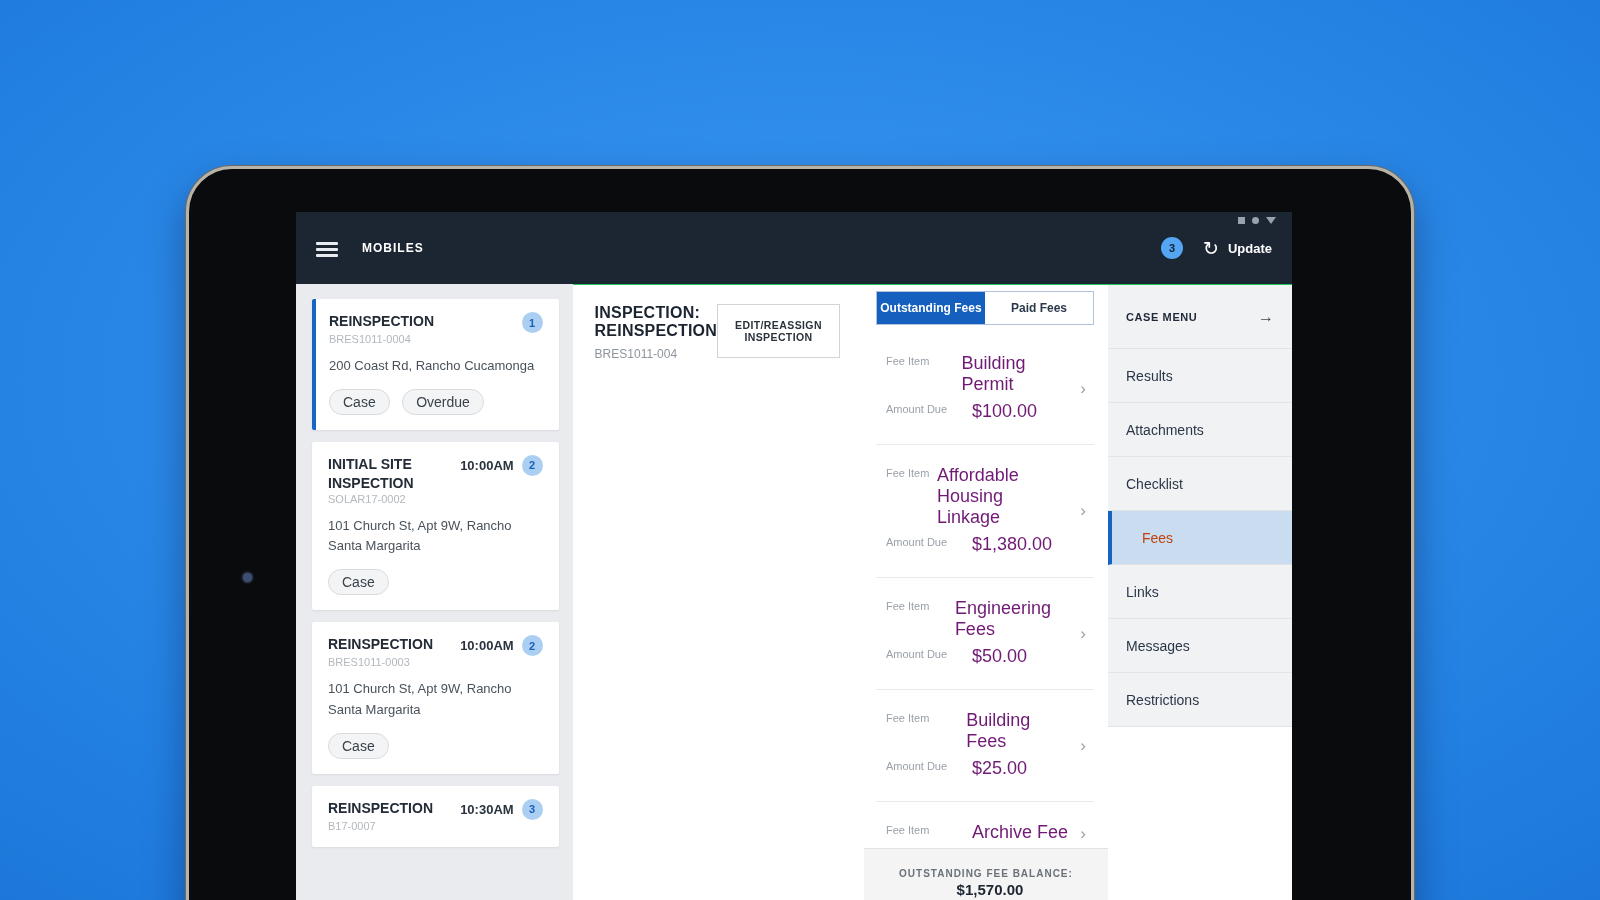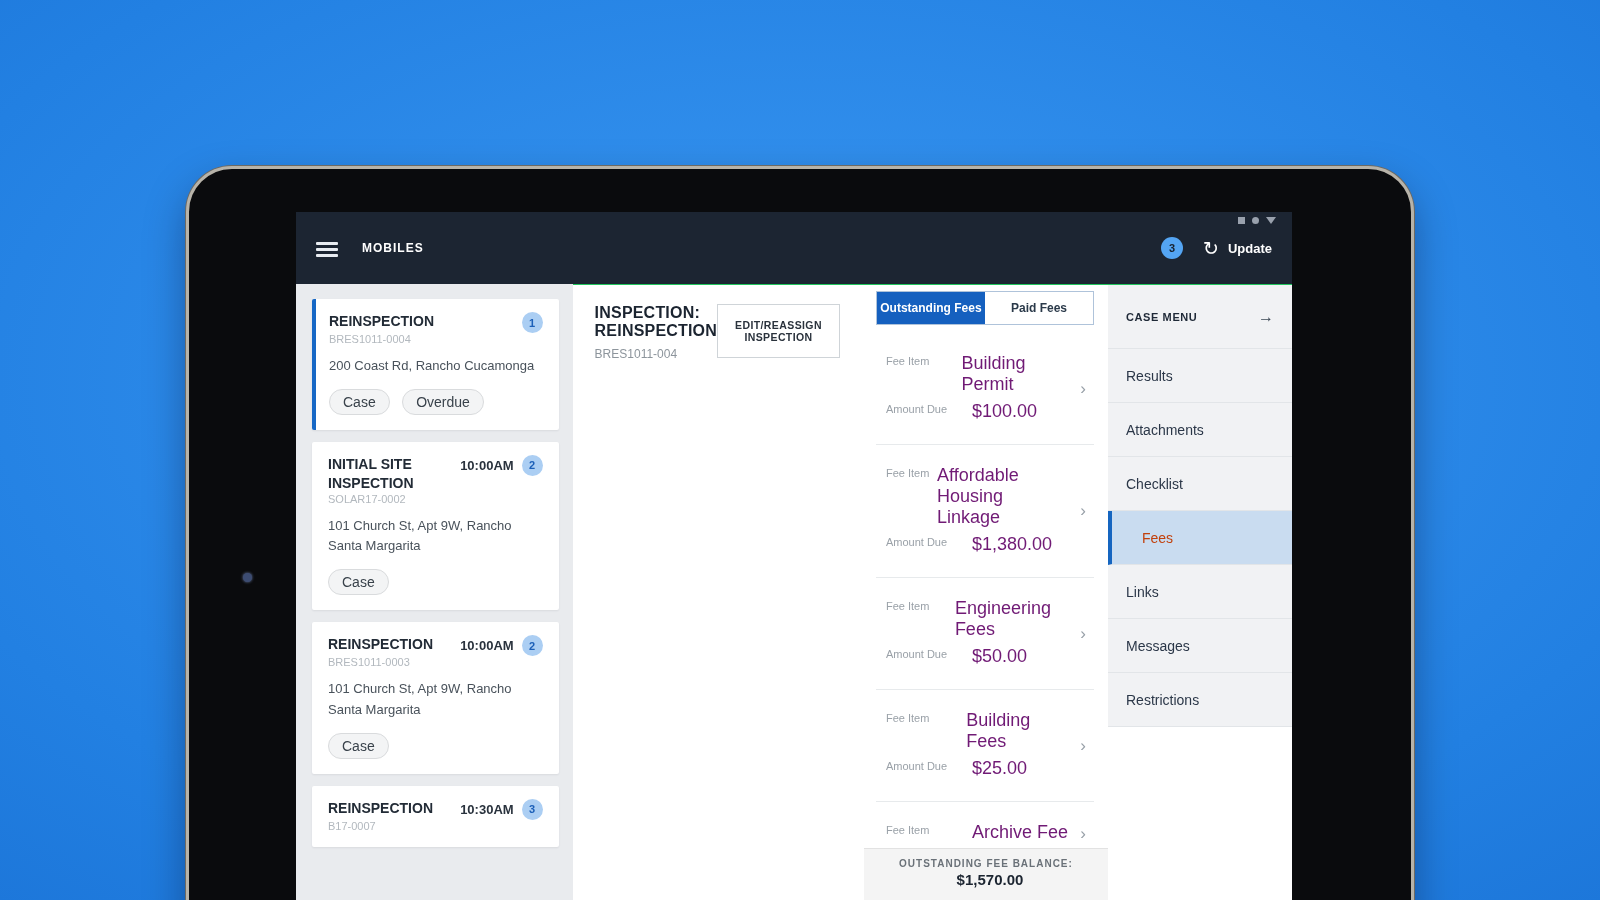--- a/index.html
+++ b/index.html
@@ -73,21 +73,21 @@
   .tab { flex:1; text-align:center; padding:9px 0; font-size:12px; font-weight:bold; cursor:pointer; }
   .tab.active { background:#1560bf; color:#fff; }
   .tab.inactive { background:#fff; color:#2b3a4a; }
   .fee-row { position:relative; border-bottom:1px solid #e7eaec; padding:14px 26px 16px 10px; cursor:pointer; }
   .fee-line { display:flex; margin:6px 0; }
   .fee-label { width:86px; font-size:11px; color:#9aa1a8; padding-top:2px; }
   .fee-value { font-size:18px; color:#701a75; }
   .fee-chevron { position:absolute; right:8px; top:50%; transform:translateY(-50%);
                  color:#98a0a8; font-size:17px; }
   .balance-footer { position:absolute; left:0; right:0; bottom:0; height:52px; background:#f4f4f4;
-                    border-top:1px solid #e2e2e2; text-align:center; padding-top:4px; }
+                    border-top:1px solid #e2e2e2; text-align:center; padding-top:14px; }
   .balance-label { font-size:10px; font-weight:bold; color:#6a7178; letter-spacing:1px; }
   .balance-value { font-size:15px; font-weight:bold; color:#1b2430; margin-left:8px; }
 
   
   .case-menu { width:184px; background:#fff; }
   .cm-header { height:64px; background:#f1f2f4; border-bottom:1px solid #e2e5e8; display:flex;
                align-items:center; justify-content:space-between; padding:0 18px; cursor:pointer; }
   .cm-title { font-size:11px; font-weight:bold; color:#1f2937; letter-spacing:.6px; }
   .cm-arrow { font-size:16px; color:#3b4754; }
   .cm-item { height:54px; background:#f1f2f4; border-bottom:1px solid #e2e5e8; display:flex;

